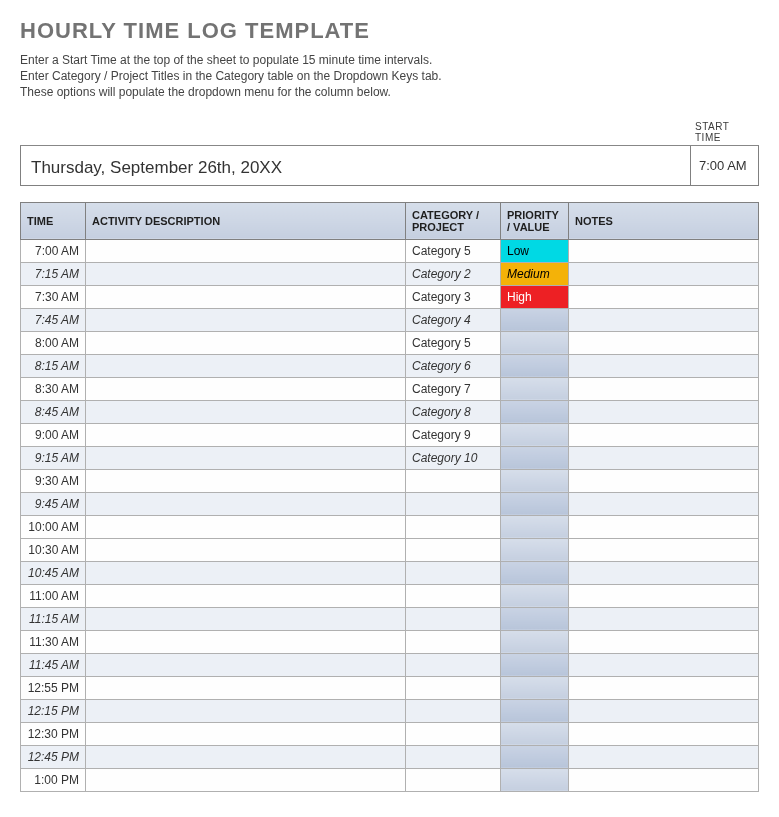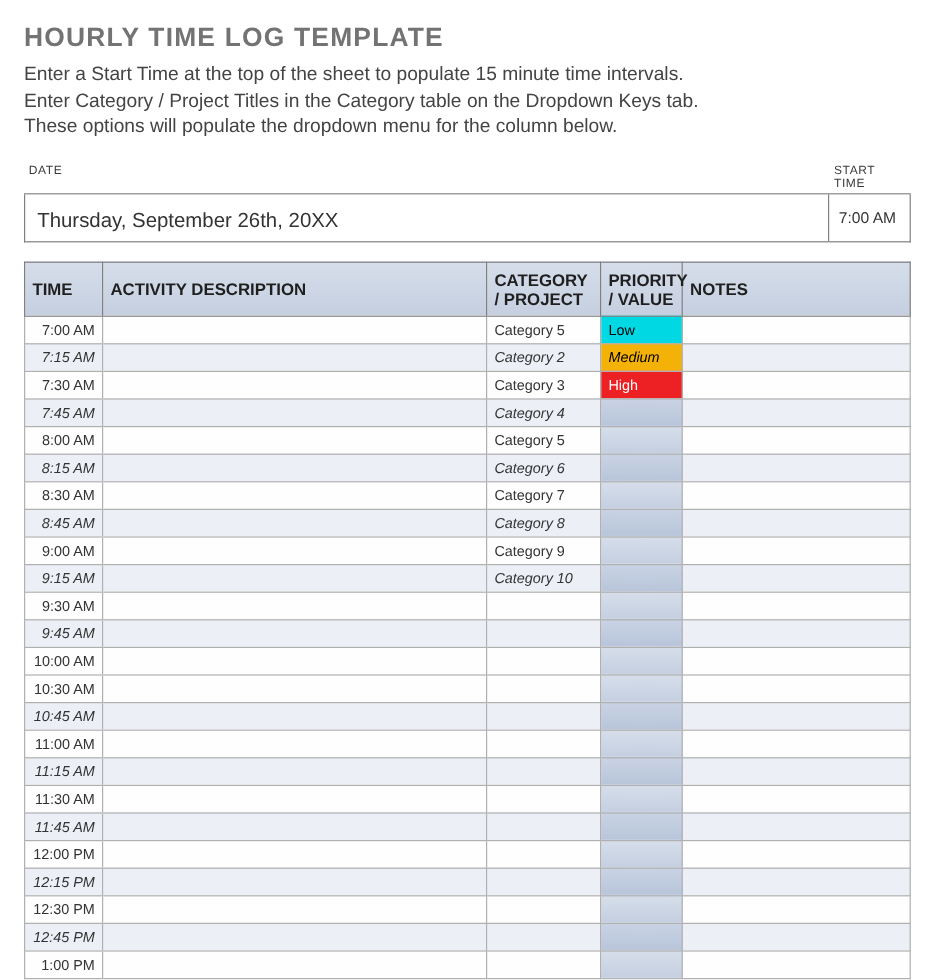--- a/index.html
+++ b/index.html
@@ -13,21 +13,21 @@
   }
   .title {
     font-family: Liberation Sans, sans-serif;
     font-size: 22px;
     font-weight: bold;
     letter-spacing: 1px;
     color: #737373;
     margin-bottom: 8px;
   }
   .instructions {
-    font-size: 16px;
+    font-size: 12px;
     color: #444;
     line-height: 1.35;
     margin-bottom: 16px;
   }
 
   .header-row {
     display: flex;
     border-bottom: 1px solid #878787;
     margin-bottom: 0;
   }
@@ -60,21 +60,21 @@
     margin-left: auto;
   }
 
   table.log {
     border-collapse: collapse;
     width: 100%;
     table-layout: fixed;
     border: 1px solid #808080;
   }
   table.log th {
-    font-size: 14px;
+    font-size: 11px;
     color: #1f1f1f;
     font-weight: bold;
     text-align: left;
     padding: 6px 6px;
     vertical-align: middle;
     background: linear-gradient(to bottom,#d6deea 0%,#c5cfe0 100%);
     border: 1px solid #808080;
     height: 34px;
   }
   table.log td {
@@ -117,21 +117,20 @@
 
 <div class="title">HOURLY TIME LOG TEMPLATE</div>
 
 <div class="instructions">
   <div>Enter a Start Time at the top of the sheet to populate 15 minute time intervals.</div>
   <div>Enter Category / Project Titles in the Category table on the Dropdown Keys tab.</div>
   <div>These options will populate the dropdown menu for the column below.</div>
 </div>
 
 <div class="header-row">
-  <div class="header-label hl-date">DATE</div>
   <div class="header-label hl-start">START TIME</div>
 </div>
 <div class="value-row">
   <div class="value-date">Thursday, September 26th, 20XX</div>
   <div class="value-start">7:00 AM</div>
 </div>
 
 <table class="log">
   <colgroup>
     <col class="c-time">
@@ -277,21 +276,21 @@
         <td></td>
       </tr>
       <tr class="alt">
         <td class="time">11:45 AM</td>
         <td></td>
         <td></td>
         <td class="pri-blank"></td>
         <td></td>
       </tr>
       <tr>
-        <td class="time">12:00 PM</td>
+        <td class="time">12:55 PM</td>
         <td></td>
         <td></td>
         <td class="pri-blank"></td>
         <td></td>
       </tr>
       <tr class="alt">
         <td class="time">12:15 PM</td>
         <td></td>
         <td></td>
         <td class="pri-blank"></td>

